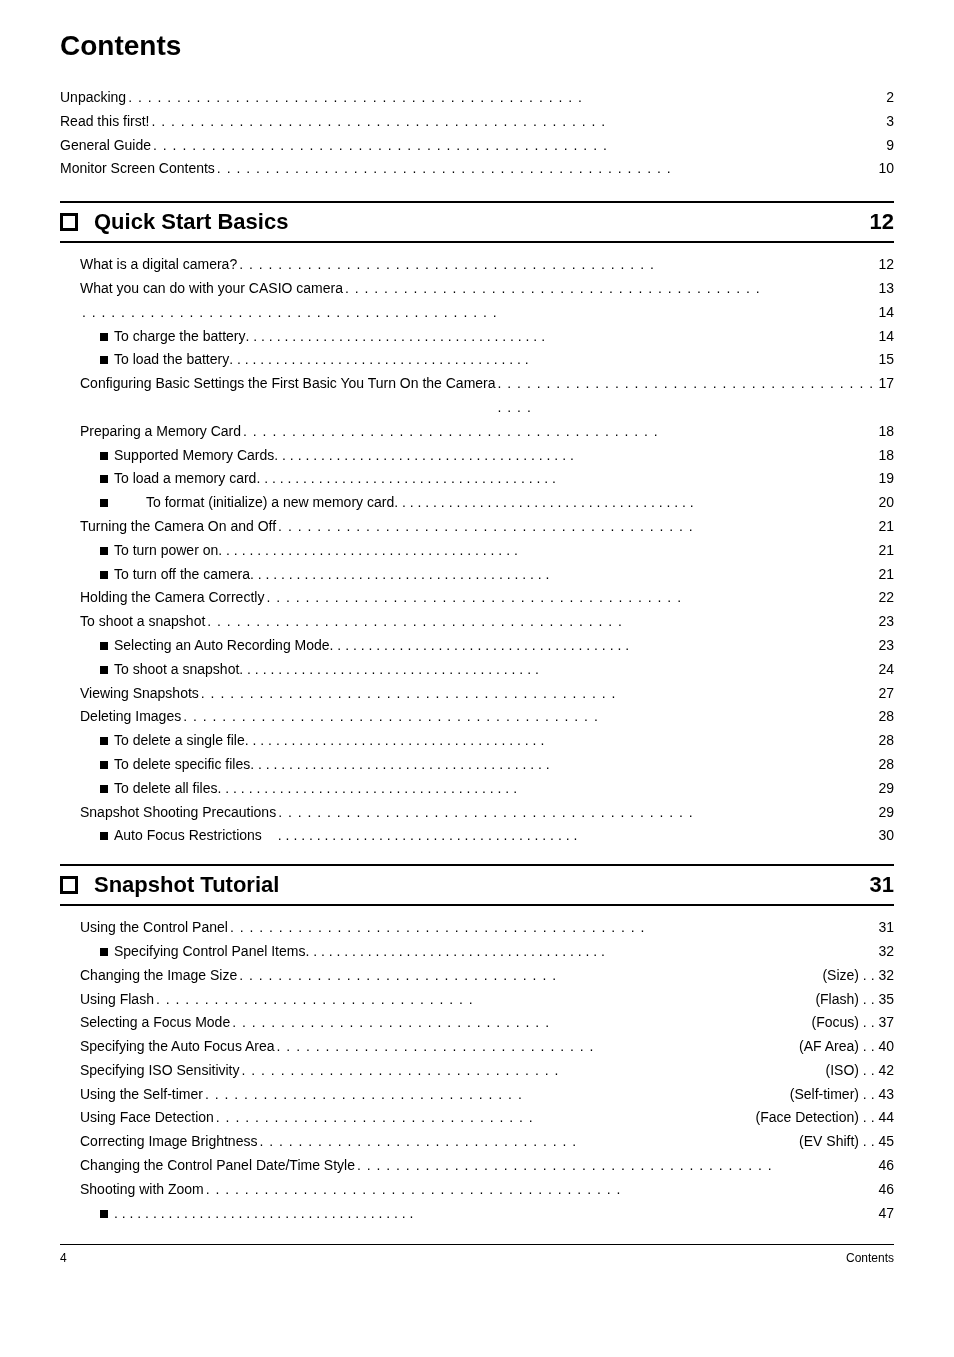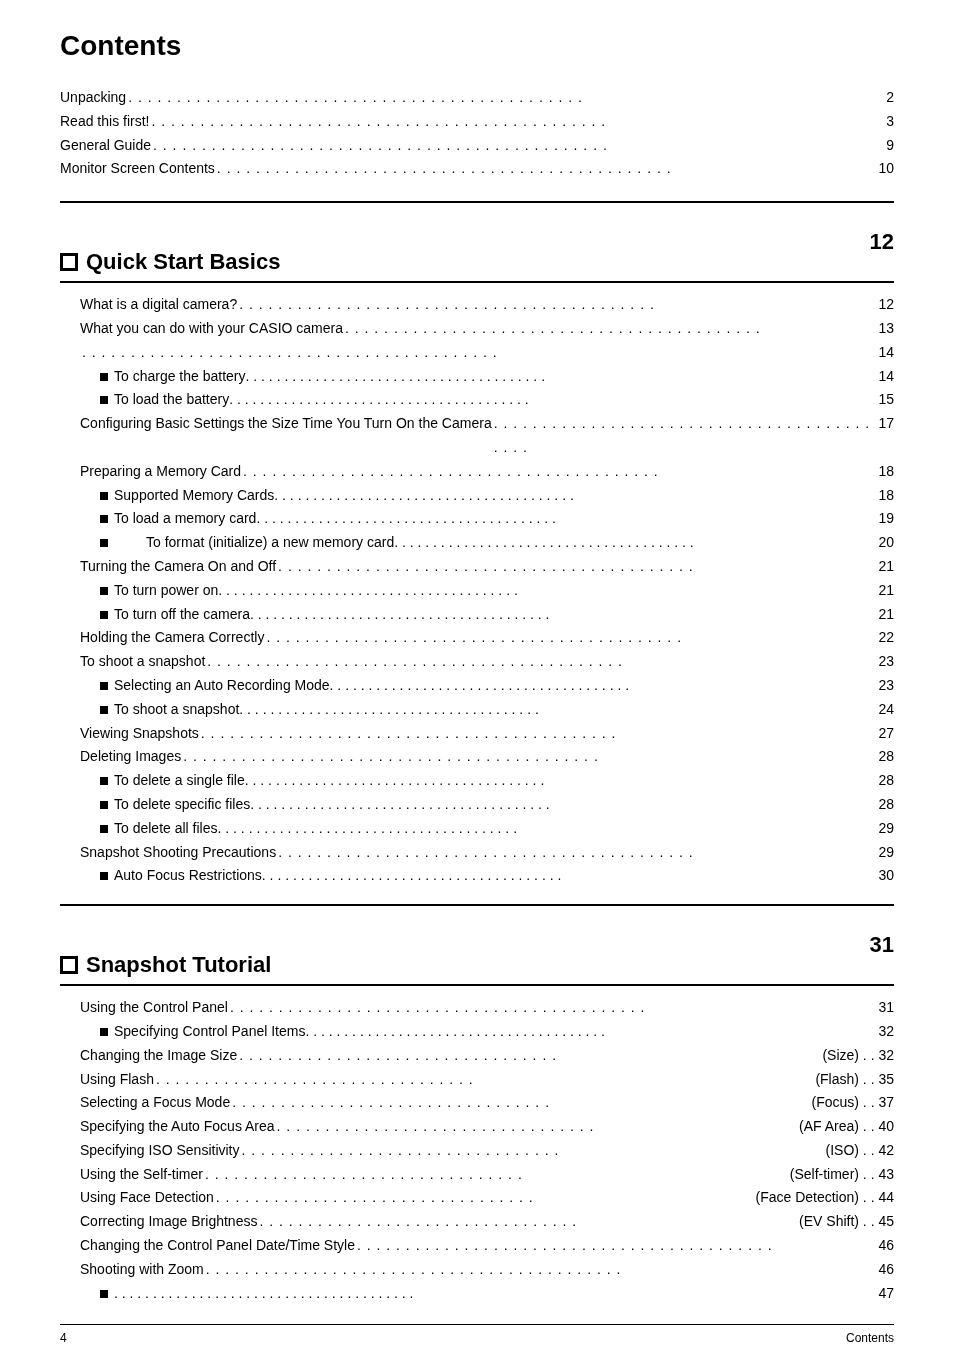--- a/index.html
+++ b/index.html
@@ -52,22 +52,21 @@
       justify-content: space-between;
       align-items: center;
       border-top: 2px solid #000;
       border-bottom: 2px solid #000;
       padding: 6px 0;
       margin: 16px 0 10px 0;
     }
     .section-header-left {
       display: flex;
       align-items: center;
-      gap: 8px;
-      margin-top: 40px;
+      gap: 16px;
     }
     .section-icon {
       width: 18px;
       height: 18px;
       background: #000;
       display: inline-block;
       position: relative;
       flex-shrink: 0;
     }
     .section-icon::before {
@@ -170,21 +169,21 @@
       </div>
       <div style="padding-left: 40px; font-size: 14px; line-height: 1.7; display: flex; align-items: baseline;">
         <span class="bullet-square" style="flex-shrink:0;margin-top:1px;"></span>
         <span style="flex:1;display:flex;justify-content:space-between;align-items:baseline;">
           <span class="entry-text">To load the battery</span>
           <span class="dots" style="flex:1;overflow:hidden;"> . . . . . . . . . . . . . . . . . . . . . . . . . . . . . . . . . . . . . . . </span>
           <span class="page-num">15</span>
         </span>
       </div>
       <div class="toc-entry" style="padding-left: 20px; font-size: 14px; line-height: 1.7;">
-        <span class="entry-text">Configuring Basic Settings the Size Time You Turn On the Camera</span>
+        <span class="entry-text">Configuring Basic Settings the First Basic You Turn On the Camera</span>
         <span class="dots"> . . . . . . . . . . . . . . . . . . . . . . . . . . . . . . . . . . . . . . . . . . .</span>
         <span class="page-num">17</span>
       </div>
       <div class="toc-entry" style="padding-left: 20px; font-size: 14px; line-height: 1.7;">
         <span class="entry-text">Preparing a Memory Card</span>
         <span class="dots"> . . . . . . . . . . . . . . . . . . . . . . . . . . . . . . . . . . . . . . . . . . .</span>
         <span class="page-num">18</span>
       </div>
       <div style="padding-left: 40px; font-size: 14px; line-height: 1.7; display: flex; align-items: baseline;">
         <span class="bullet-square" style="flex-shrink:0;margin-top:1px;"></span>
@@ -291,21 +290,21 @@
           <span class="page-num">29</span>
         </span>
       </div>
       <div class="toc-entry" style="padding-left: 20px; font-size: 14px; line-height: 1.7;">
         <span class="entry-text">Snapshot Shooting Precautions</span>
         <span class="dots"> . . . . . . . . . . . . . . . . . . . . . . . . . . . . . . . . . . . . . . . . . . .</span>
         <span class="page-num">29</span>
       </div>
       <div style="padding-left: 40px; font-size: 14px; line-height: 1.7; display: flex; align-items: baseline;">
         <span class="bullet-square" style="flex-shrink:0;margin-top:1px;"></span>
-        <span style="flex:1;display:flex;justify-content:space-between;align-items:baseline;">
+        <span style="flex:1;display:flex;justify-content:space-between;align-items:baseline;gap:16px;">
           <span class="entry-text">Auto Focus Restrictions</span>
           <span class="dots" style="flex:1;overflow:hidden;"> . . . . . . . . . . . . . . . . . . . . . . . . . . . . . . . . . . . . . . . </span>
           <span class="page-num">30</span>
         </span>
       </div>
       <div class="section-header">
     <div class="section-header-left">
       <span class="section-icon"></span>
       <span class="section-title">Snapshot Tutorial</span>
     </div>

